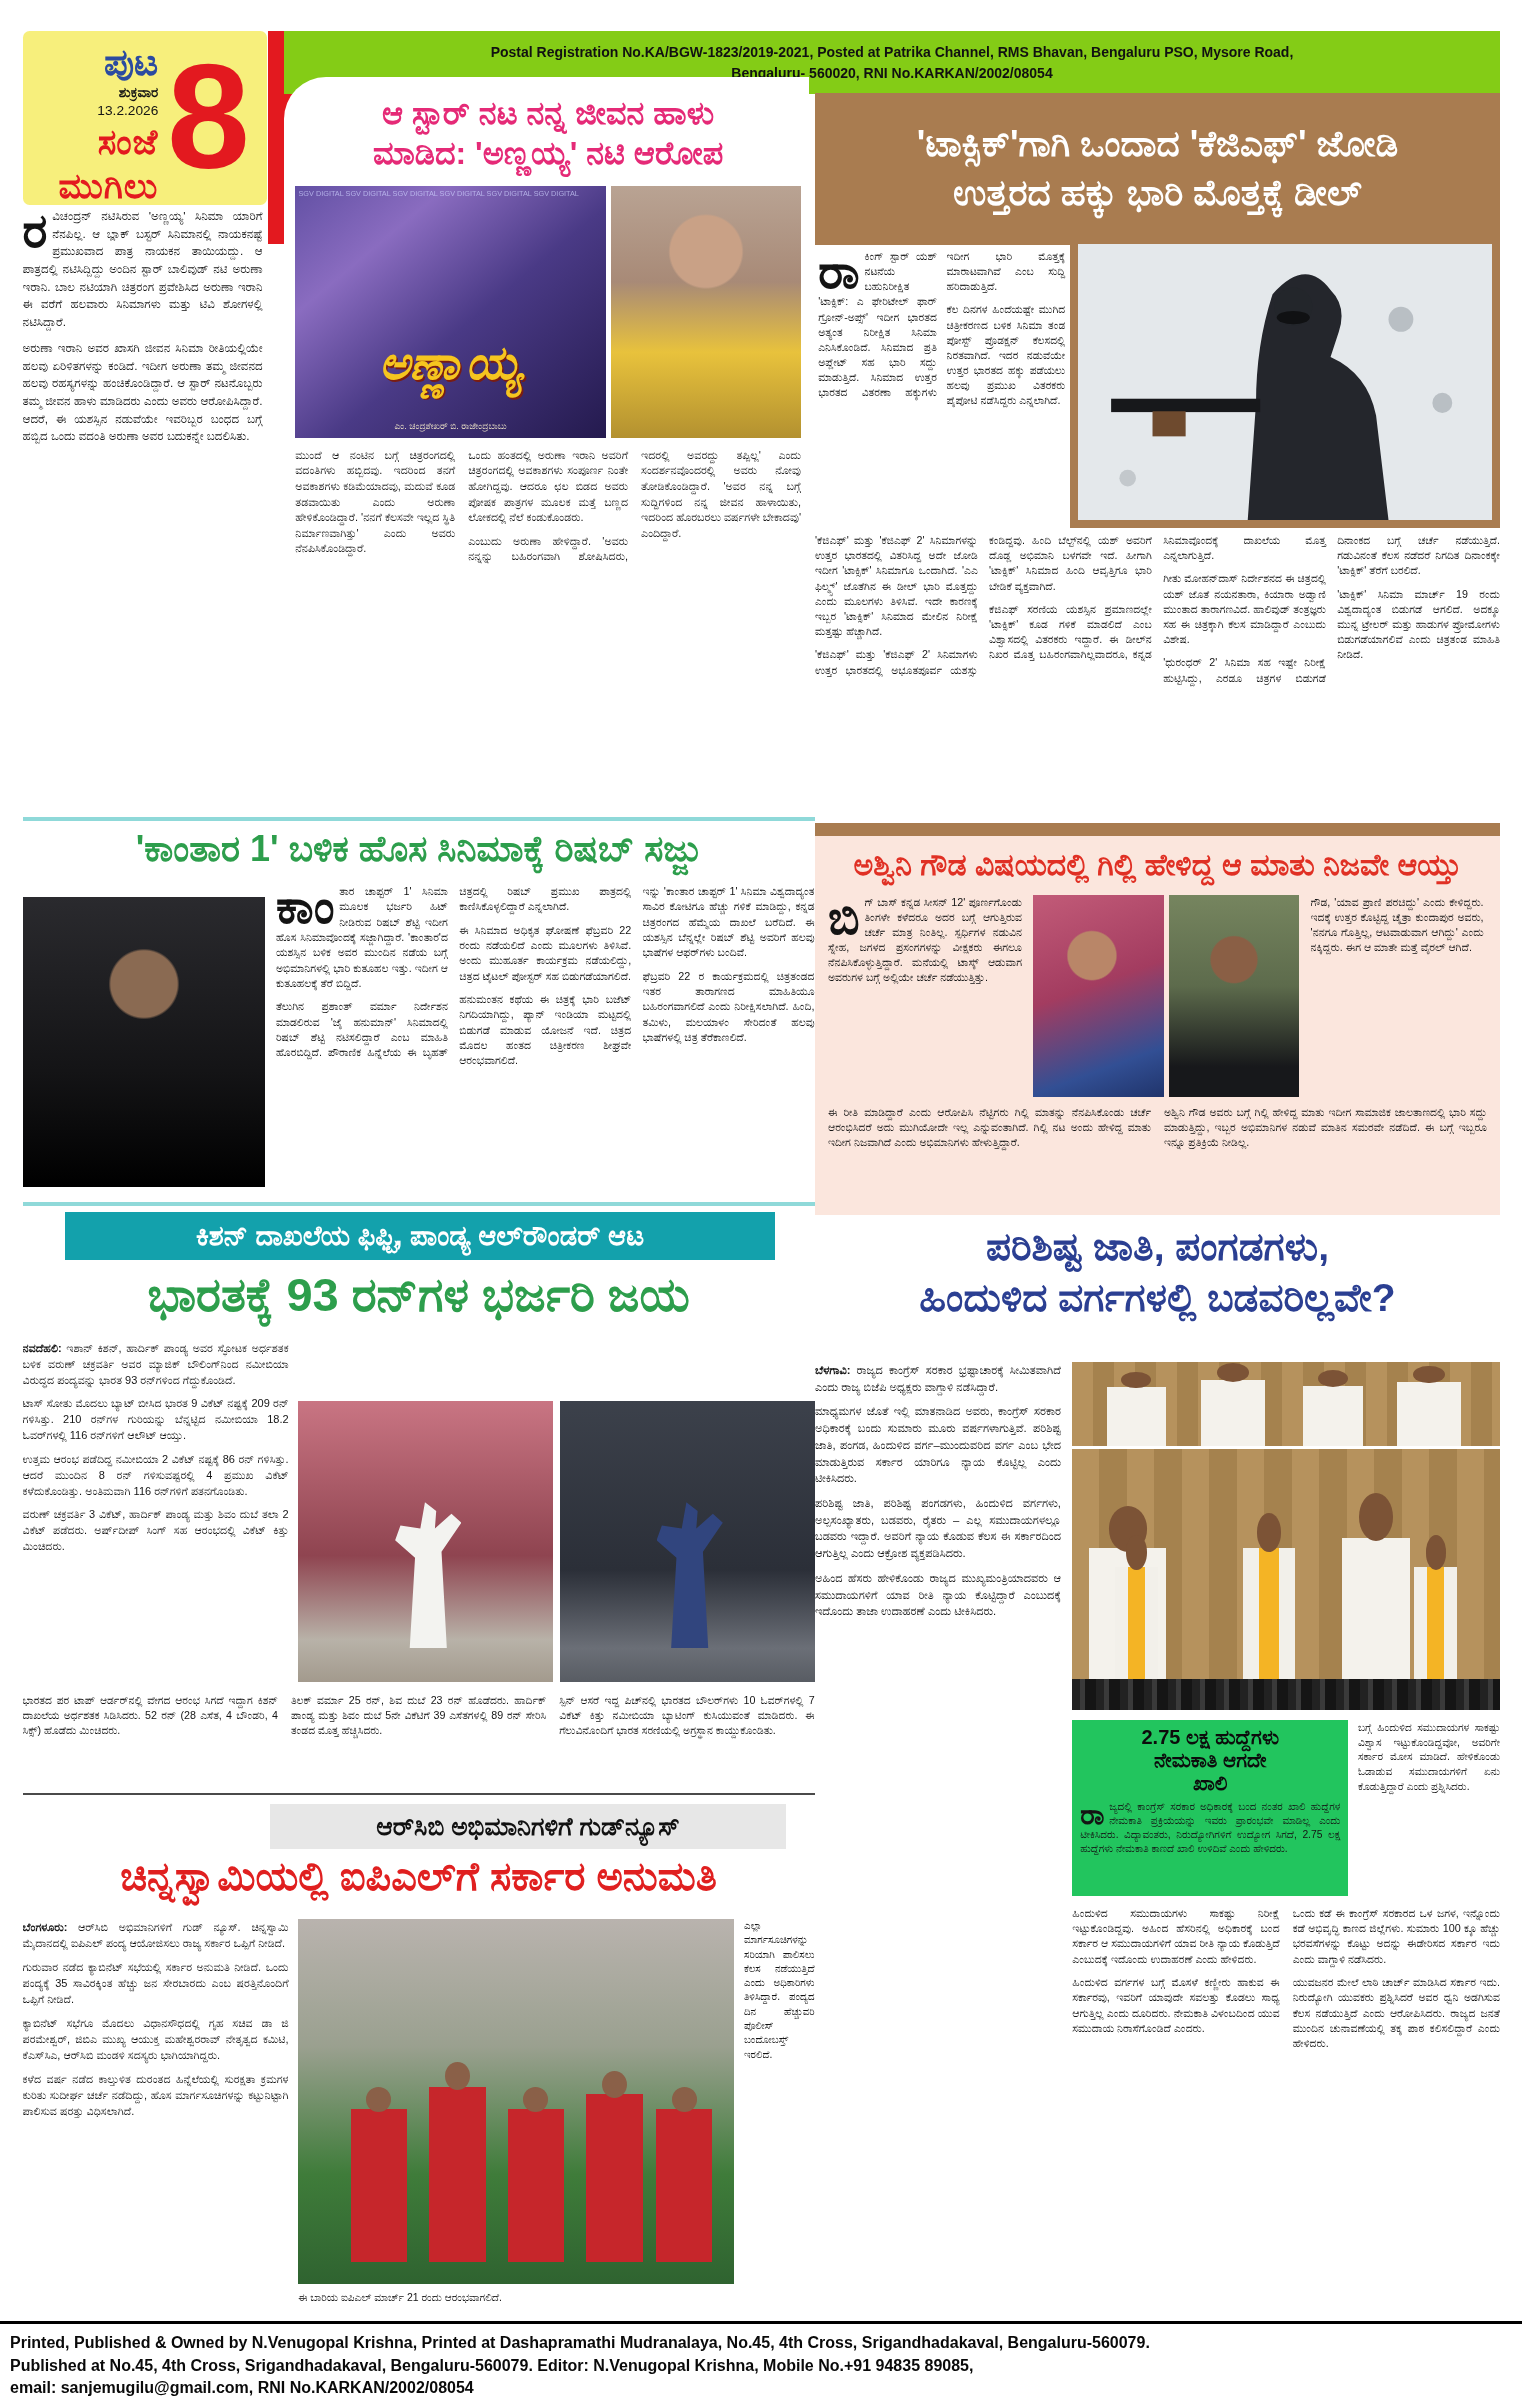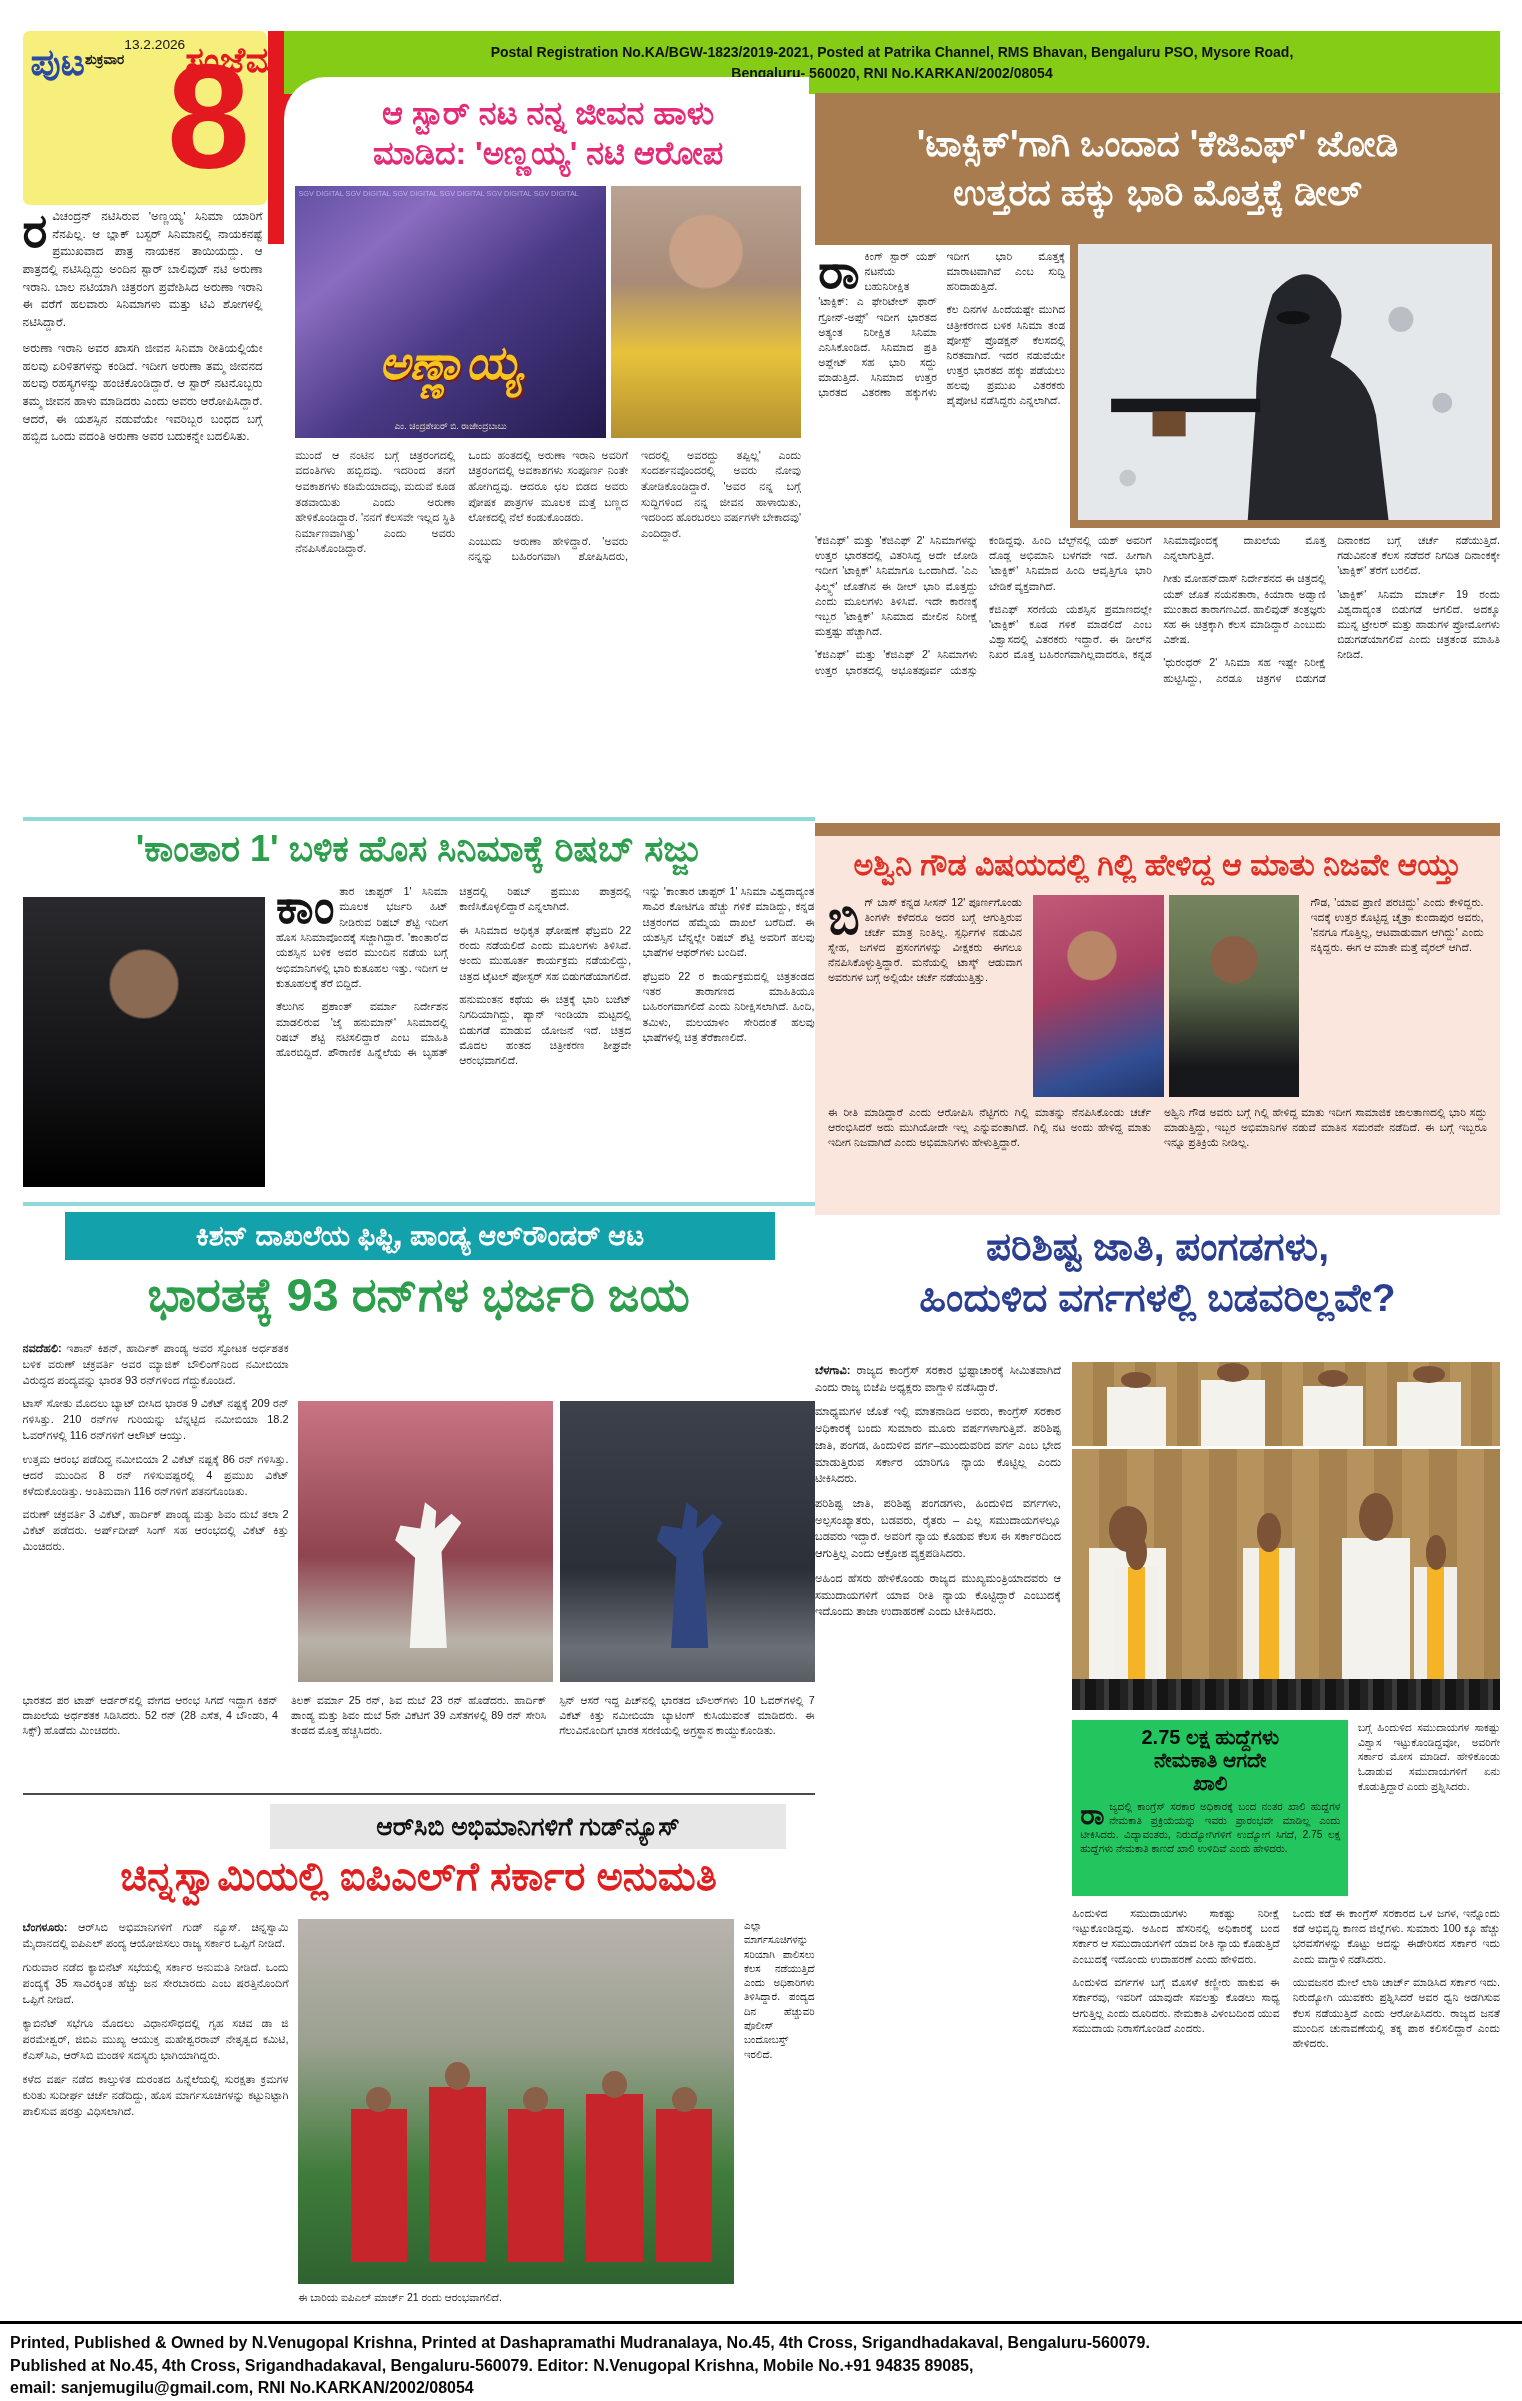--- a/index.html
+++ b/index.html
@@ -1,23 +1,23 @@
 <!DOCTYPE html>
 <html style="font-size:13px"><head>
 <meta charset="utf-8">
 <style>
   html,body{margin:0;padding:0;background:#ffffff;}
   #page{position:relative;width:1523px;height:2401px;background:#ffffff;overflow:hidden;
         font-family:"Liberation Sans","DejaVu Sans",sans-serif;color:#141414;}
   .abs{position:absolute;}
   
   .mast{left:22.6px;top:31px;width:244px;height:174px;background:#f7ef7c;border-radius:6.5px;display:flex;padding:4.8px 8px;box-sizing:border-box;}
-  .mast-left{width:56%;display:flex;flex-direction:row;align-items:flex-start;}
+  .mast-left{width:56%;display:flex;flex-direction:column;align-items:flex-end;}
   .puta{color:#2b4ba0;font-size:37px;font-weight:bold;margin-top:6.5px;}
-  .dow{font-size:13.7px;font-weight:bold;margin-top:16px;}
+  .dow{font-size:13.7px;font-weight:bold;margin-top:1px;}
   .date{font-size:13.7px;margin-top:1.6px;}
   .paper{color:#e3191f;font-size:35px;font-weight:bold;line-height:1.05;margin-top:6.5px;letter-spacing:0.8px;}
   .bignum{width:44%;color:#e3191f;font-size:149px;font-weight:bold;line-height:161px;text-align:center;}
   .redbar{left:268px;top:31px;width:16px;height:213px;background:#e3191f;}
   .redcorner{left:284px;top:77px;width:56px;height:56px;background:#e3191f;}
   .topstrip{left:284px;top:31px;width:1216px;height:63px;background:#84cc16;display:flex;flex-direction:column;justify-content:center;align-items:center;}
   .topstrip div{font-size:14px;font-weight:bold;color:#111;line-height:1.5;}
   
   .a1card{left:284px;top:77px;width:525px;height:739px;background:#fff;border-top-left-radius:42px;box-sizing:border-box;padding:16px 8px 0 11.3px;}
   .a1head{color:#e52a77;font-size:32px;font-weight:bold;text-align:center;line-height:1.25;}

